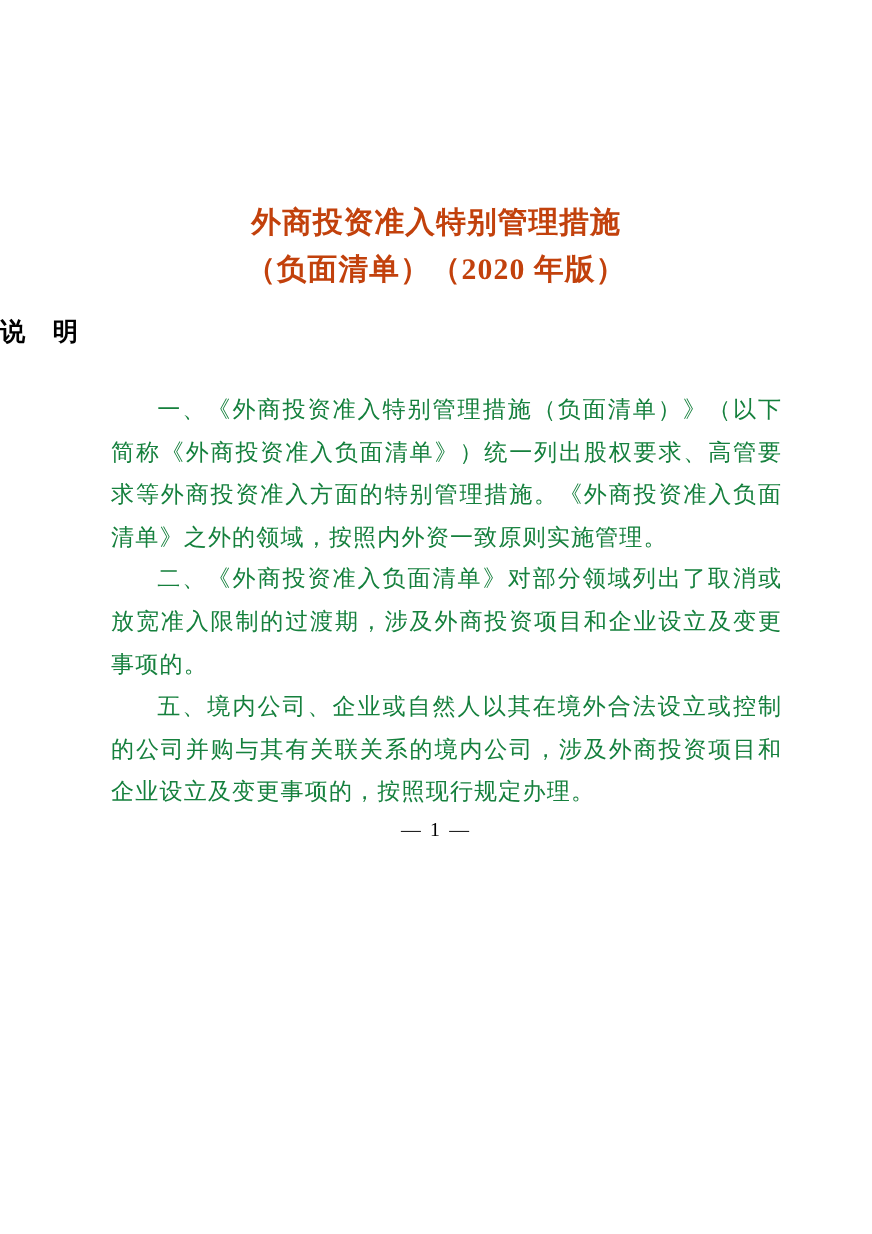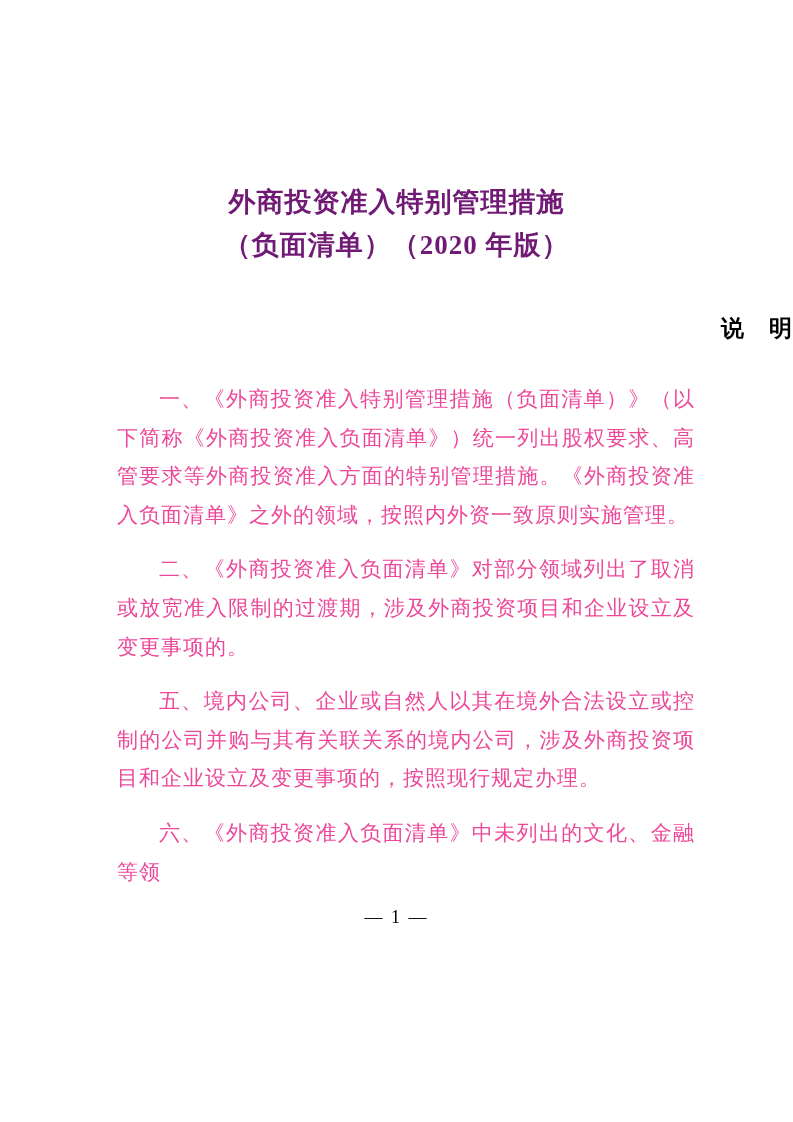--- a/index.html
+++ b/index.html
@@ -18,43 +18,43 @@
   }
   .title-block {
     padding-top: 181px;
     text-align: center;
   }
   .title-line {
     font-size: 27px;
     font-weight: bold;
     line-height: 43px;
     letter-spacing: 1px;
-    color: #701a75;
+    color: #c2410c;
   }
   .section-heading {
-    margin-top: 47px;
-    text-align: right;
+    margin-top: 20px;
+    text-align: left;
     font-size: 23px;
     font-weight: bold;
     letter-spacing: 1px;
     line-height: 30px;
     color: #000000;
   }
   .content {
     margin: 36px 82px 0 101px;
   }
   .content p {
-    margin: 16px;
+    margin: 0;
     font-size: 21px;
     font-weight: normal;
     line-height: 38.6px;
     letter-spacing: 1px;
     text-indent: 2em;
     text-align: justify;
-    color: #ec4899;
+    color: #15803d;
   }
   .page-footer {
     margin-top: 5px;
     text-align: center;
     font-size: 18px;
     line-height: 20px;
     letter-spacing: 2px;
     color: #000000;
   }
 </style>
@@ -67,18 +67,17 @@
     <div class="title-line">外商投资准入特别管理措施</div>
     <div class="title-line">（负面清单）（2020 年版）</div>
   </div>
 
   <div class="section-heading">说　明</div>
 
   <div class="content">
     <p>一、《外商投资准入特别管理措施（负面清单）》（以下简称《外商投资准入负面清单》）统一列出股权要求、高管要求等外商投资准入方面的特别管理措施。《外商投资准入负面清单》之外的领域，按照内外资一致原则实施管理。</p>
     <p>二、《外商投资准入负面清单》对部分领域列出了取消或放宽准入限制的过渡期，涉及外商投资项目和企业设立及变更事项的。</p>
     <p>五、境内公司、企业或自然人以其在境外合法设立或控制的公司并购与其有关联关系的境内公司，涉及外商投资项目和企业设立及变更事项的，按照现行规定办理。</p>
-    <p>六、《外商投资准入负面清单》中未列出的文化、金融等领</p>
   </div>
 
   <div class="page-footer">— 1 —</div>
 
 </div>
 
 </body></html>

